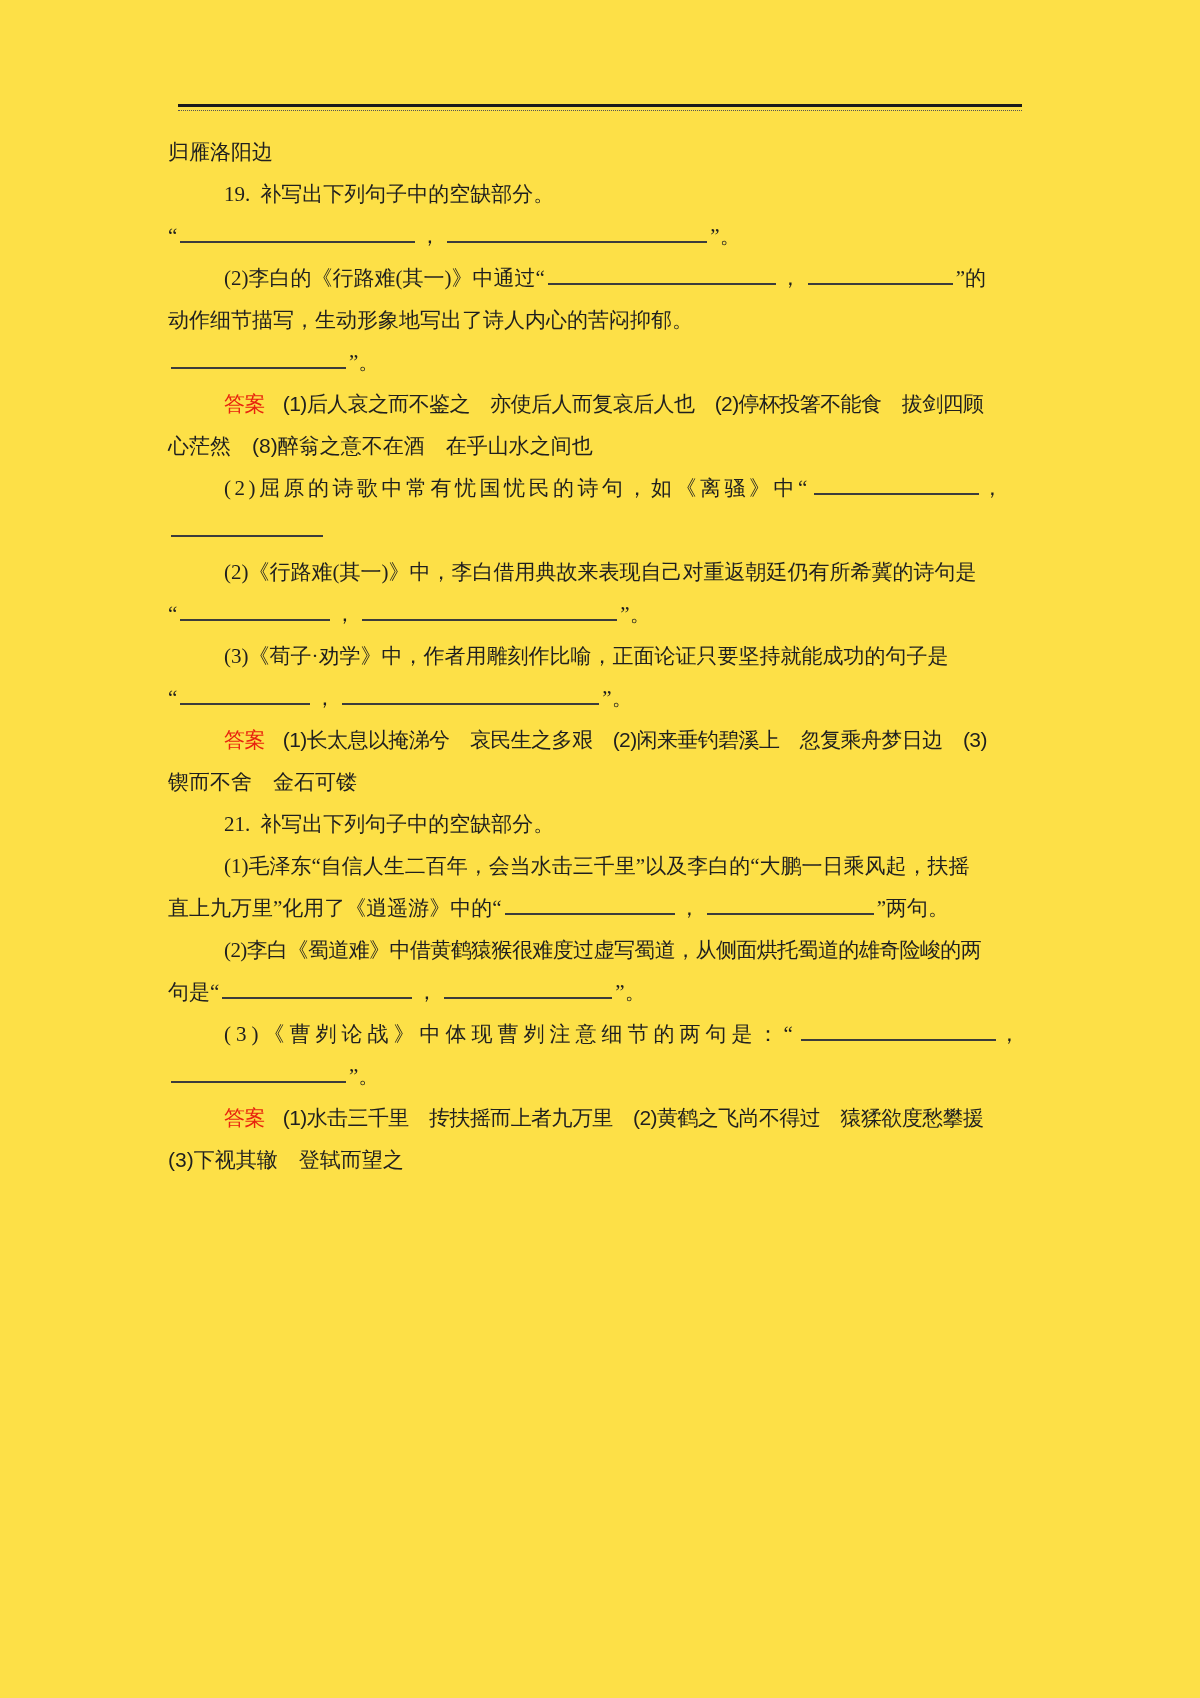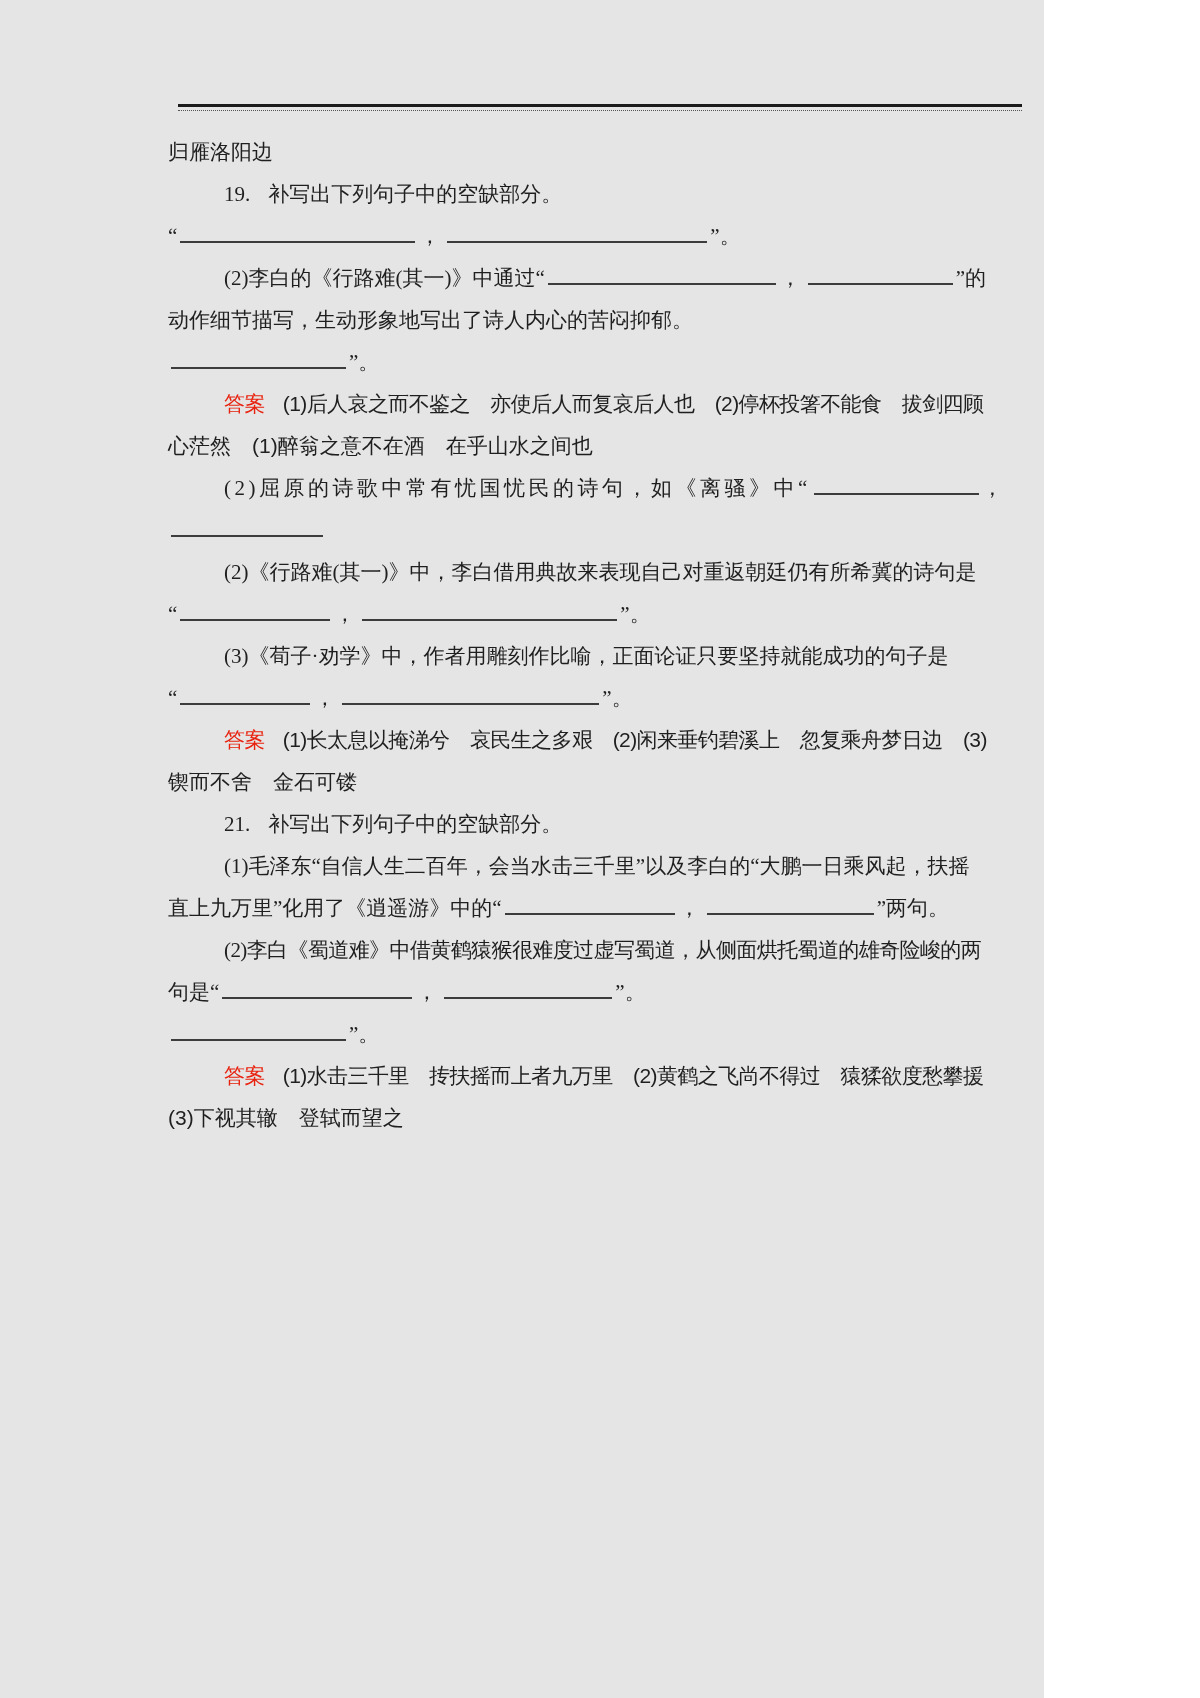--- a/index.html
+++ b/index.html
@@ -2,23 +2,23 @@
 <html><head>
 <meta charset="utf-8">
 <style>
   html, body {
     margin: 0;
     padding: 0;
     background: #ffffff;
   }
   .sheet {
     position: relative;
-    width: 1044px;
+    width: 1200px;
     height: 1698px;
-    background: #e5e5e5;
+    background: #fde047;
     color: #1f1f1f;
     font-family: "Liberation Serif", "DejaVu Serif", serif;
     overflow: hidden;
   }
   .header-rule {
     position: absolute;
     left: 178px;
     top: 104px;
     width: 844px;
     height: 3px;
@@ -35,21 +35,21 @@
     height: 42px;
     line-height: 42px;
     font-size: 21px;
     white-space: nowrap;
   }
   .ind { padding-left: 56px; }
   .spread5 { letter-spacing: 5px; }
   .spread3 { letter-spacing: 3.5px; }
   .tight { letter-spacing: -0.6px; }
   .sans { font-family: "Liberation Sans", "DejaVu Sans", sans-serif; }
-  .num { margin-right: 18px; text-align: right; }
+  .num { margin-right: 10px; text-align: right; }
   .blank {
     display: inline-block;
     height: 20px;
     border-bottom: 2px solid #3c3c3c;
     vertical-align: baseline;
     margin: 0 3px;
   }
   .cm { margin: 0 4px 0 1px; }
   .ans {
     font-family: "Liberation Sans", "DejaVu Sans", sans-serif;
@@ -80,21 +80,21 @@
     <div class="line">
       <span>动作细节描写，生动形象地写出了诗人内心的苦闷抑郁。</span>
     </div>
     <div class="line">
       <span class="blank" style="width:175px"></span><span>”。</span>
     </div>
     <div class="line ind ans tight">
       <span class="ans-label" style="color:#e8220e">答案</span><span>(1)后人哀之而不鉴之　亦使后人而复哀后人也　(2)停杯投箸不能食　拔剑四顾</span>
     </div>
     <div class="line ans">
-      <span>心茫然　(1)醉翁之意不在酒　在乎山水之间也</span>
+      <span>心茫然　(8)醉翁之意不在酒　在乎山水之间也</span>
     </div>
 
     <div class="line ind spread3">
       <span>(2)屈原的诗歌中常有忧国忧民的诗句，如《离骚》中“</span><span class="blank" style="width:165px"></span><span>，</span>
     </div>
     <div class="line">
       <span class="blank" style="width:152px"></span>
     </div>
     <div class="line ind">
       <span>(2)《行路难(其一)》中，李白借用典故来表现自己对重返朝廷仍有所希冀的诗句是</span>
@@ -123,20 +123,23 @@
     </div>
     <div class="line">
       <span>直上九万里”化用了《逍遥游》中的“</span><span class="blank" style="width:170px"></span><span class="cm">，</span><span class="blank" style="width:167px"></span><span>”两句。</span>
     </div>
     <div class="line ind tight">
       <span>(2)李白《蜀道难》中借黄鹤猿猴很难度过虚写蜀道，从侧面烘托蜀道的雄奇险峻的两</span>
     </div>
     <div class="line">
       <span>句是“</span><span class="blank" style="width:190px"></span><span class="cm">，</span><span class="blank" style="width:168px"></span><span>”。</span>
     </div>
+    <div class="line ind spread5">
+      <span>(3)《曹刿论战》中体现曹刿注意细节的两句是：“</span><span class="blank" style="width:195px"></span><span>，</span>
+    </div>
     <div class="line">
       <span class="blank" style="width:175px"></span><span>”。</span>
     </div>
     <div class="line ind ans tight">
       <span class="ans-label" style="color:#e8220e">答案</span><span>(1)水击三千里　抟扶摇而上者九万里　(2)黄鹤之飞尚不得过　猿猱欲度愁攀援</span>
     </div>
     <div class="line ans">
       <span>(3)下视其辙　登轼而望之</span>
     </div>
 

